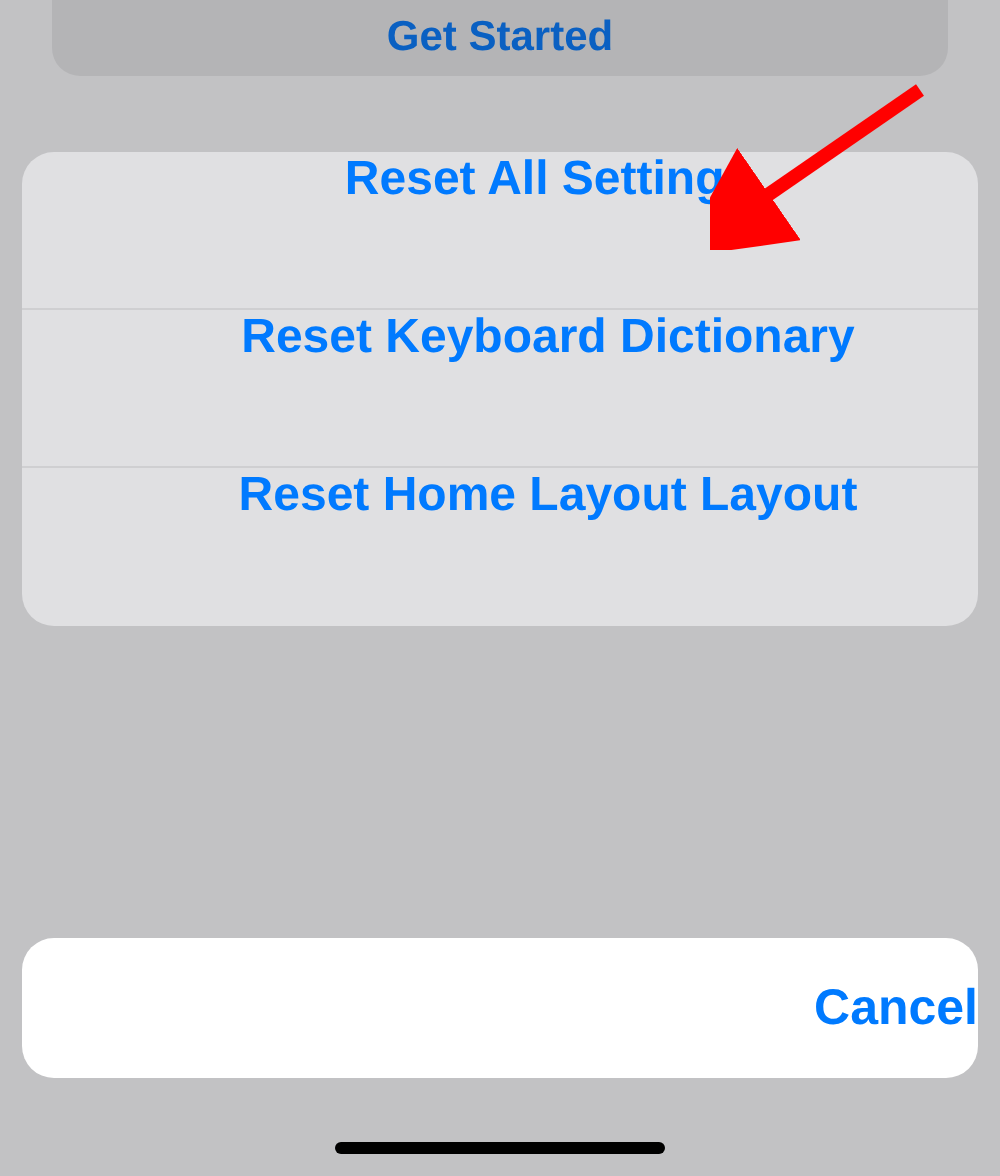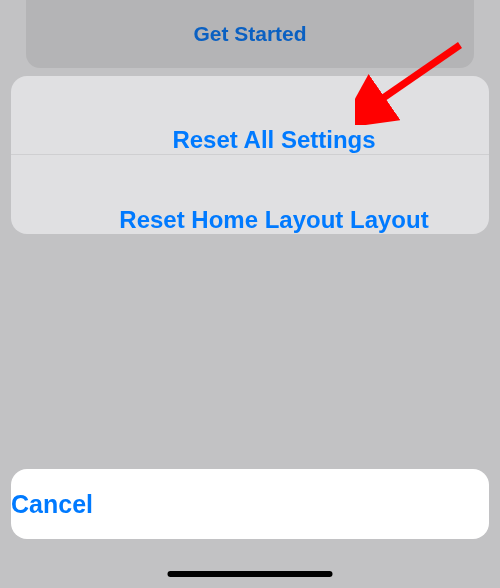--- a/index.html
+++ b/index.html
@@ -14,21 +14,21 @@
       height: 588px;
       background: #c2c2c4;
       position: relative;
       overflow: hidden;
     }
     .get-started-bg {
       position: absolute;
       top: 0;
       left: 26px;
       right: 26px;
-      height: 68px;
+      height: 38px;
       background: #b4b4b6;
       border-radius: 0 0 14px 14px;
       display: flex;
       align-items: center;
       justify-content: center;
     }
     .get-started-text {
       color: #0a60c2;
       font-size: 21px;
       font-weight: 600;
@@ -38,21 +38,21 @@
       left: 11px;
       right: 11px;
       top: 76px;
       background: #e0e0e2;
       border-radius: 16px;
       overflow: hidden;
     }
     .action-item {
       height: 79px;
       display: flex;
-      align-items: flex-end;
+      align-items: flex-start;
       justify-content: center;
       border-bottom: 1px solid #cfcfd1;
       cursor: pointer;
       padding-left: 48px;
     }
     .action-item:last-child {
       border-bottom: none;
     }
     .action-label {
       color: #007aff;
@@ -62,21 +62,21 @@
     .cancel-btn {
       position: absolute;
       left: 11px;
       right: 11px;
       bottom: 49px;
       height: 70px;
       background: #ffffff;
       border-radius: 16px;
       display: flex;
       align-items: center;
-      justify-content: flex-start;
+      justify-content: flex-end;
       cursor: pointer;
     }
     .cancel-label {
       color: #007aff;
       font-size: 25px;
       font-weight: 700;
     }
     .home-indicator {
       position: absolute;
       bottom: 11px;
@@ -99,20 +99,23 @@
 
 <div class="get-started-bg">
   <span class="get-started-text">Get Started</span>
 </div>
 
 <div class="action-sheet">
   <div class="action-item">
     <span class="action-label">Reset All Settings</span>
   </div>
   <div class="action-item">
+    <span class="action-label">Reset Keyboard Dictionary</span>
+  </div>
+  <div class="action-item">
     <span class="action-label">Reset Home Layout Layout</span>
   </div>
 </div>
 
 <div class="cancel-btn">
   <span class="cancel-label">Cancel</span>
 </div>
 
 <div class="home-indicator"></div>
 

